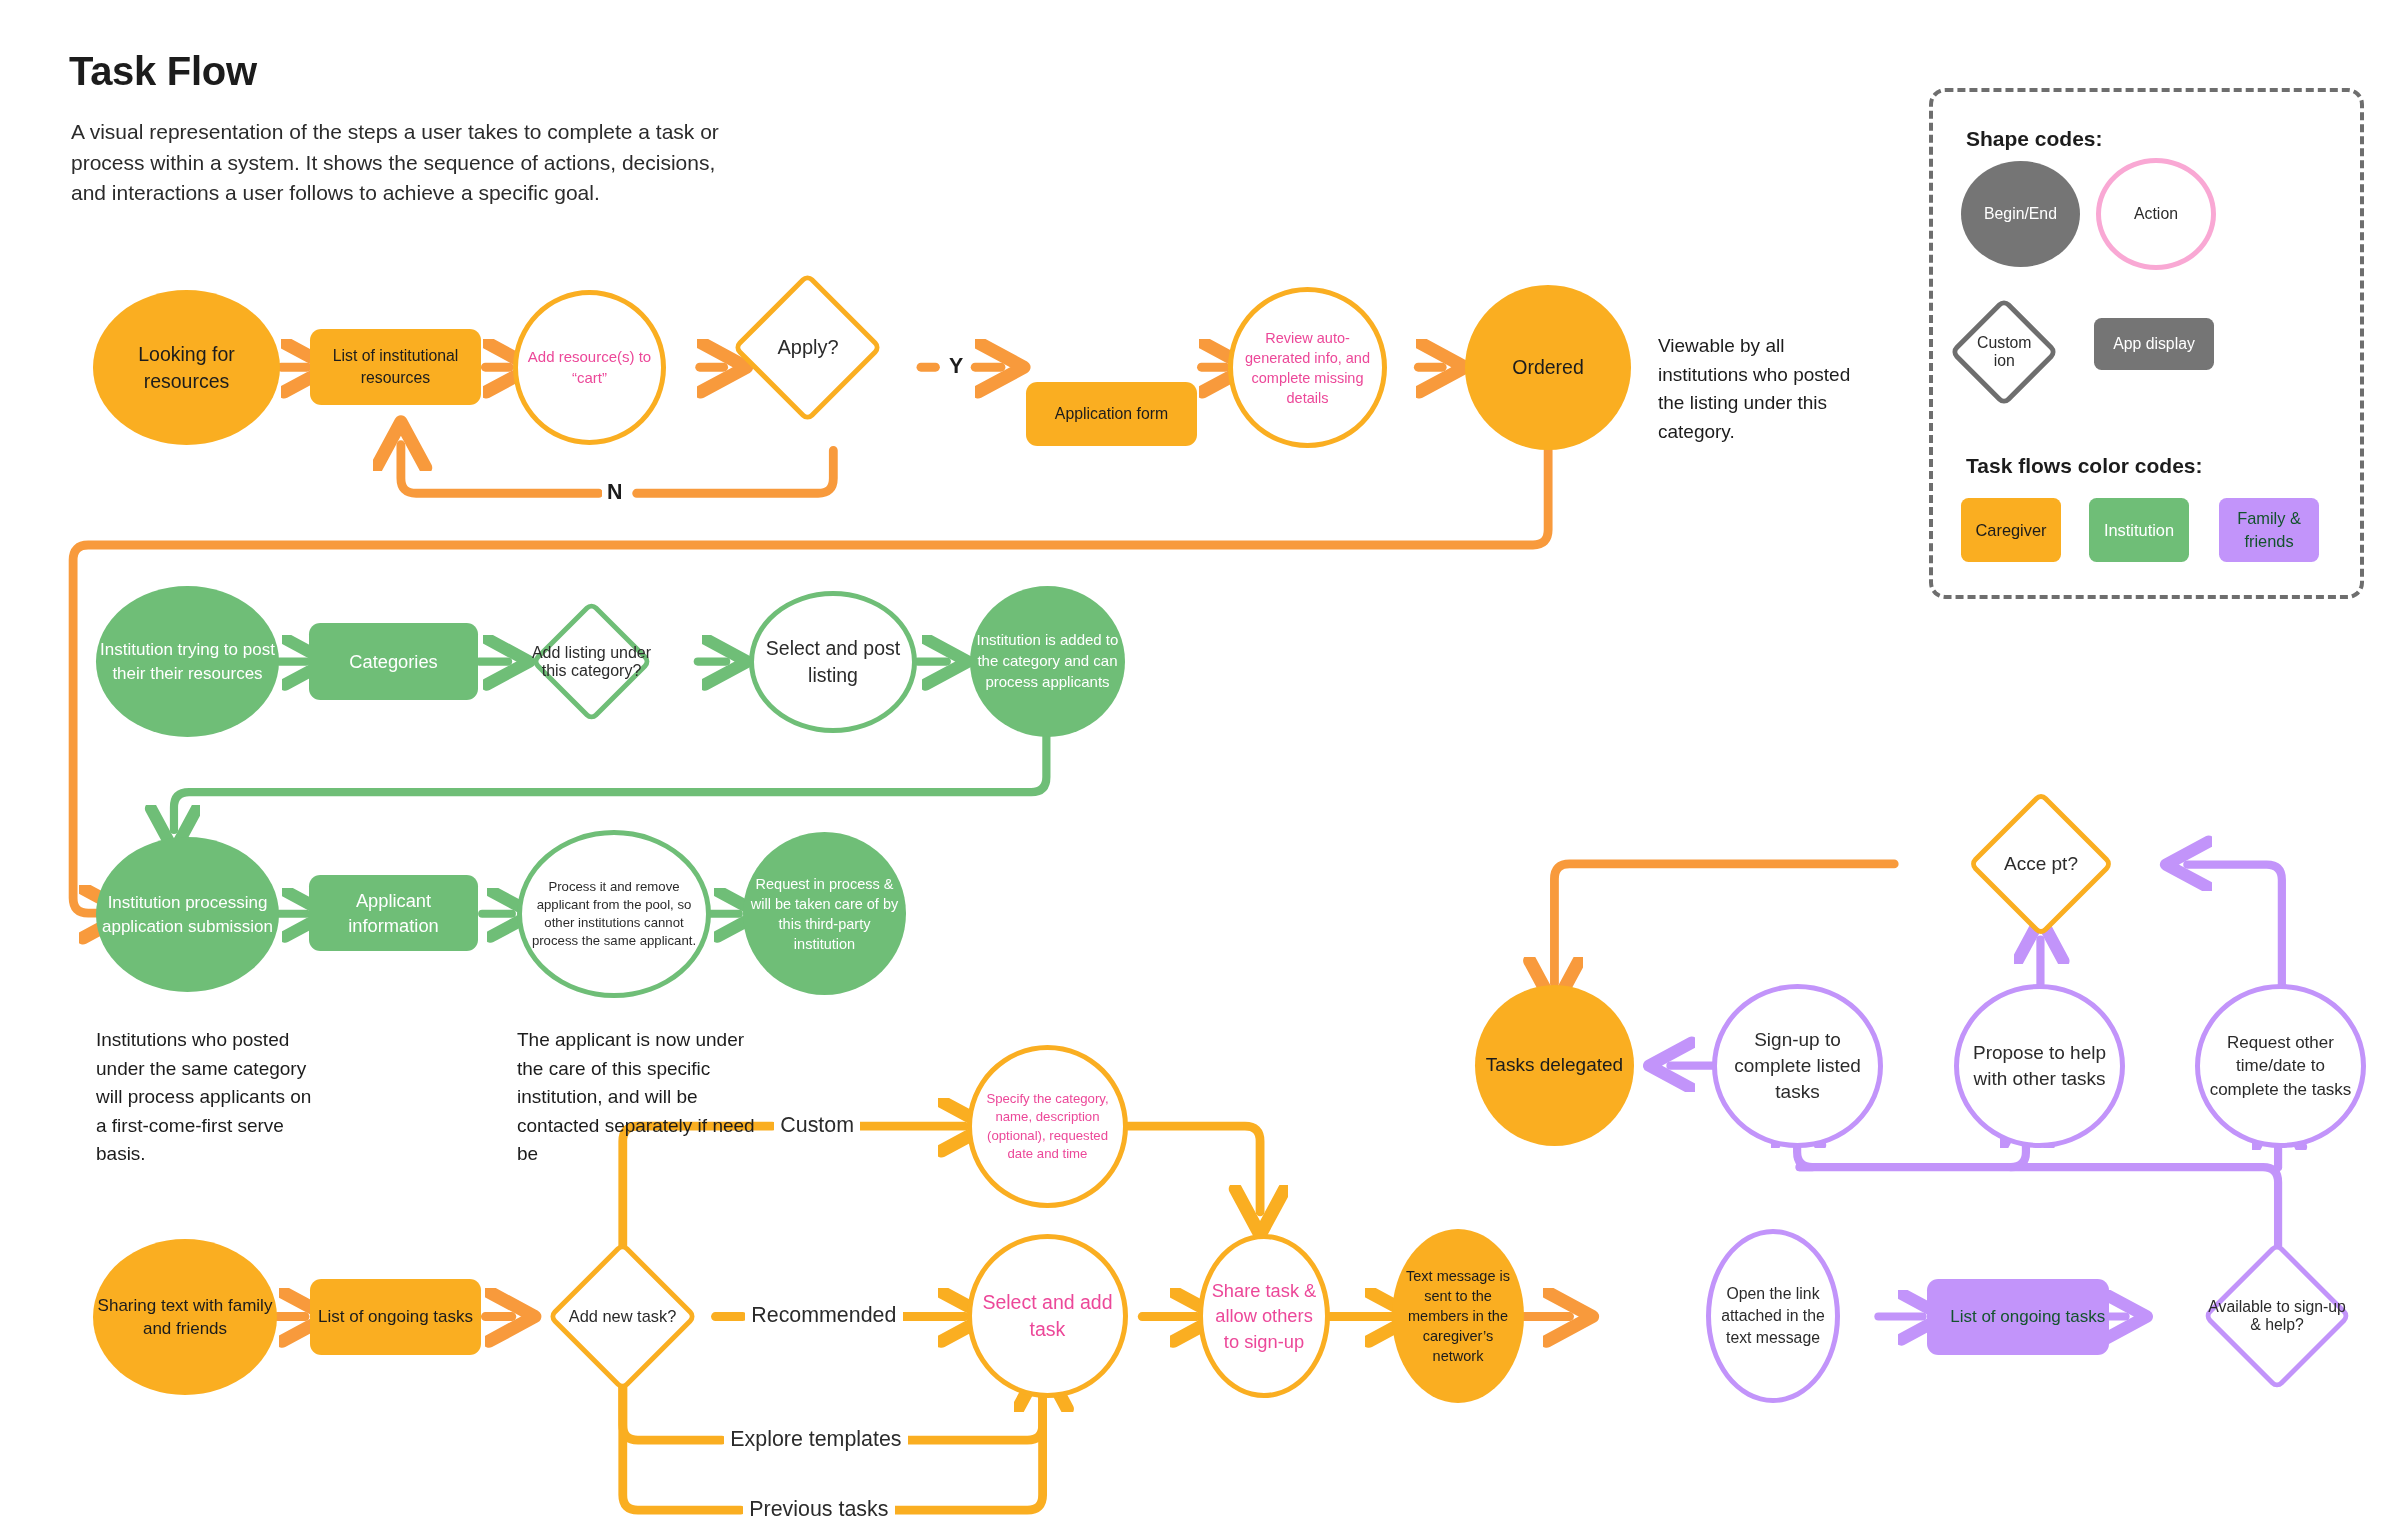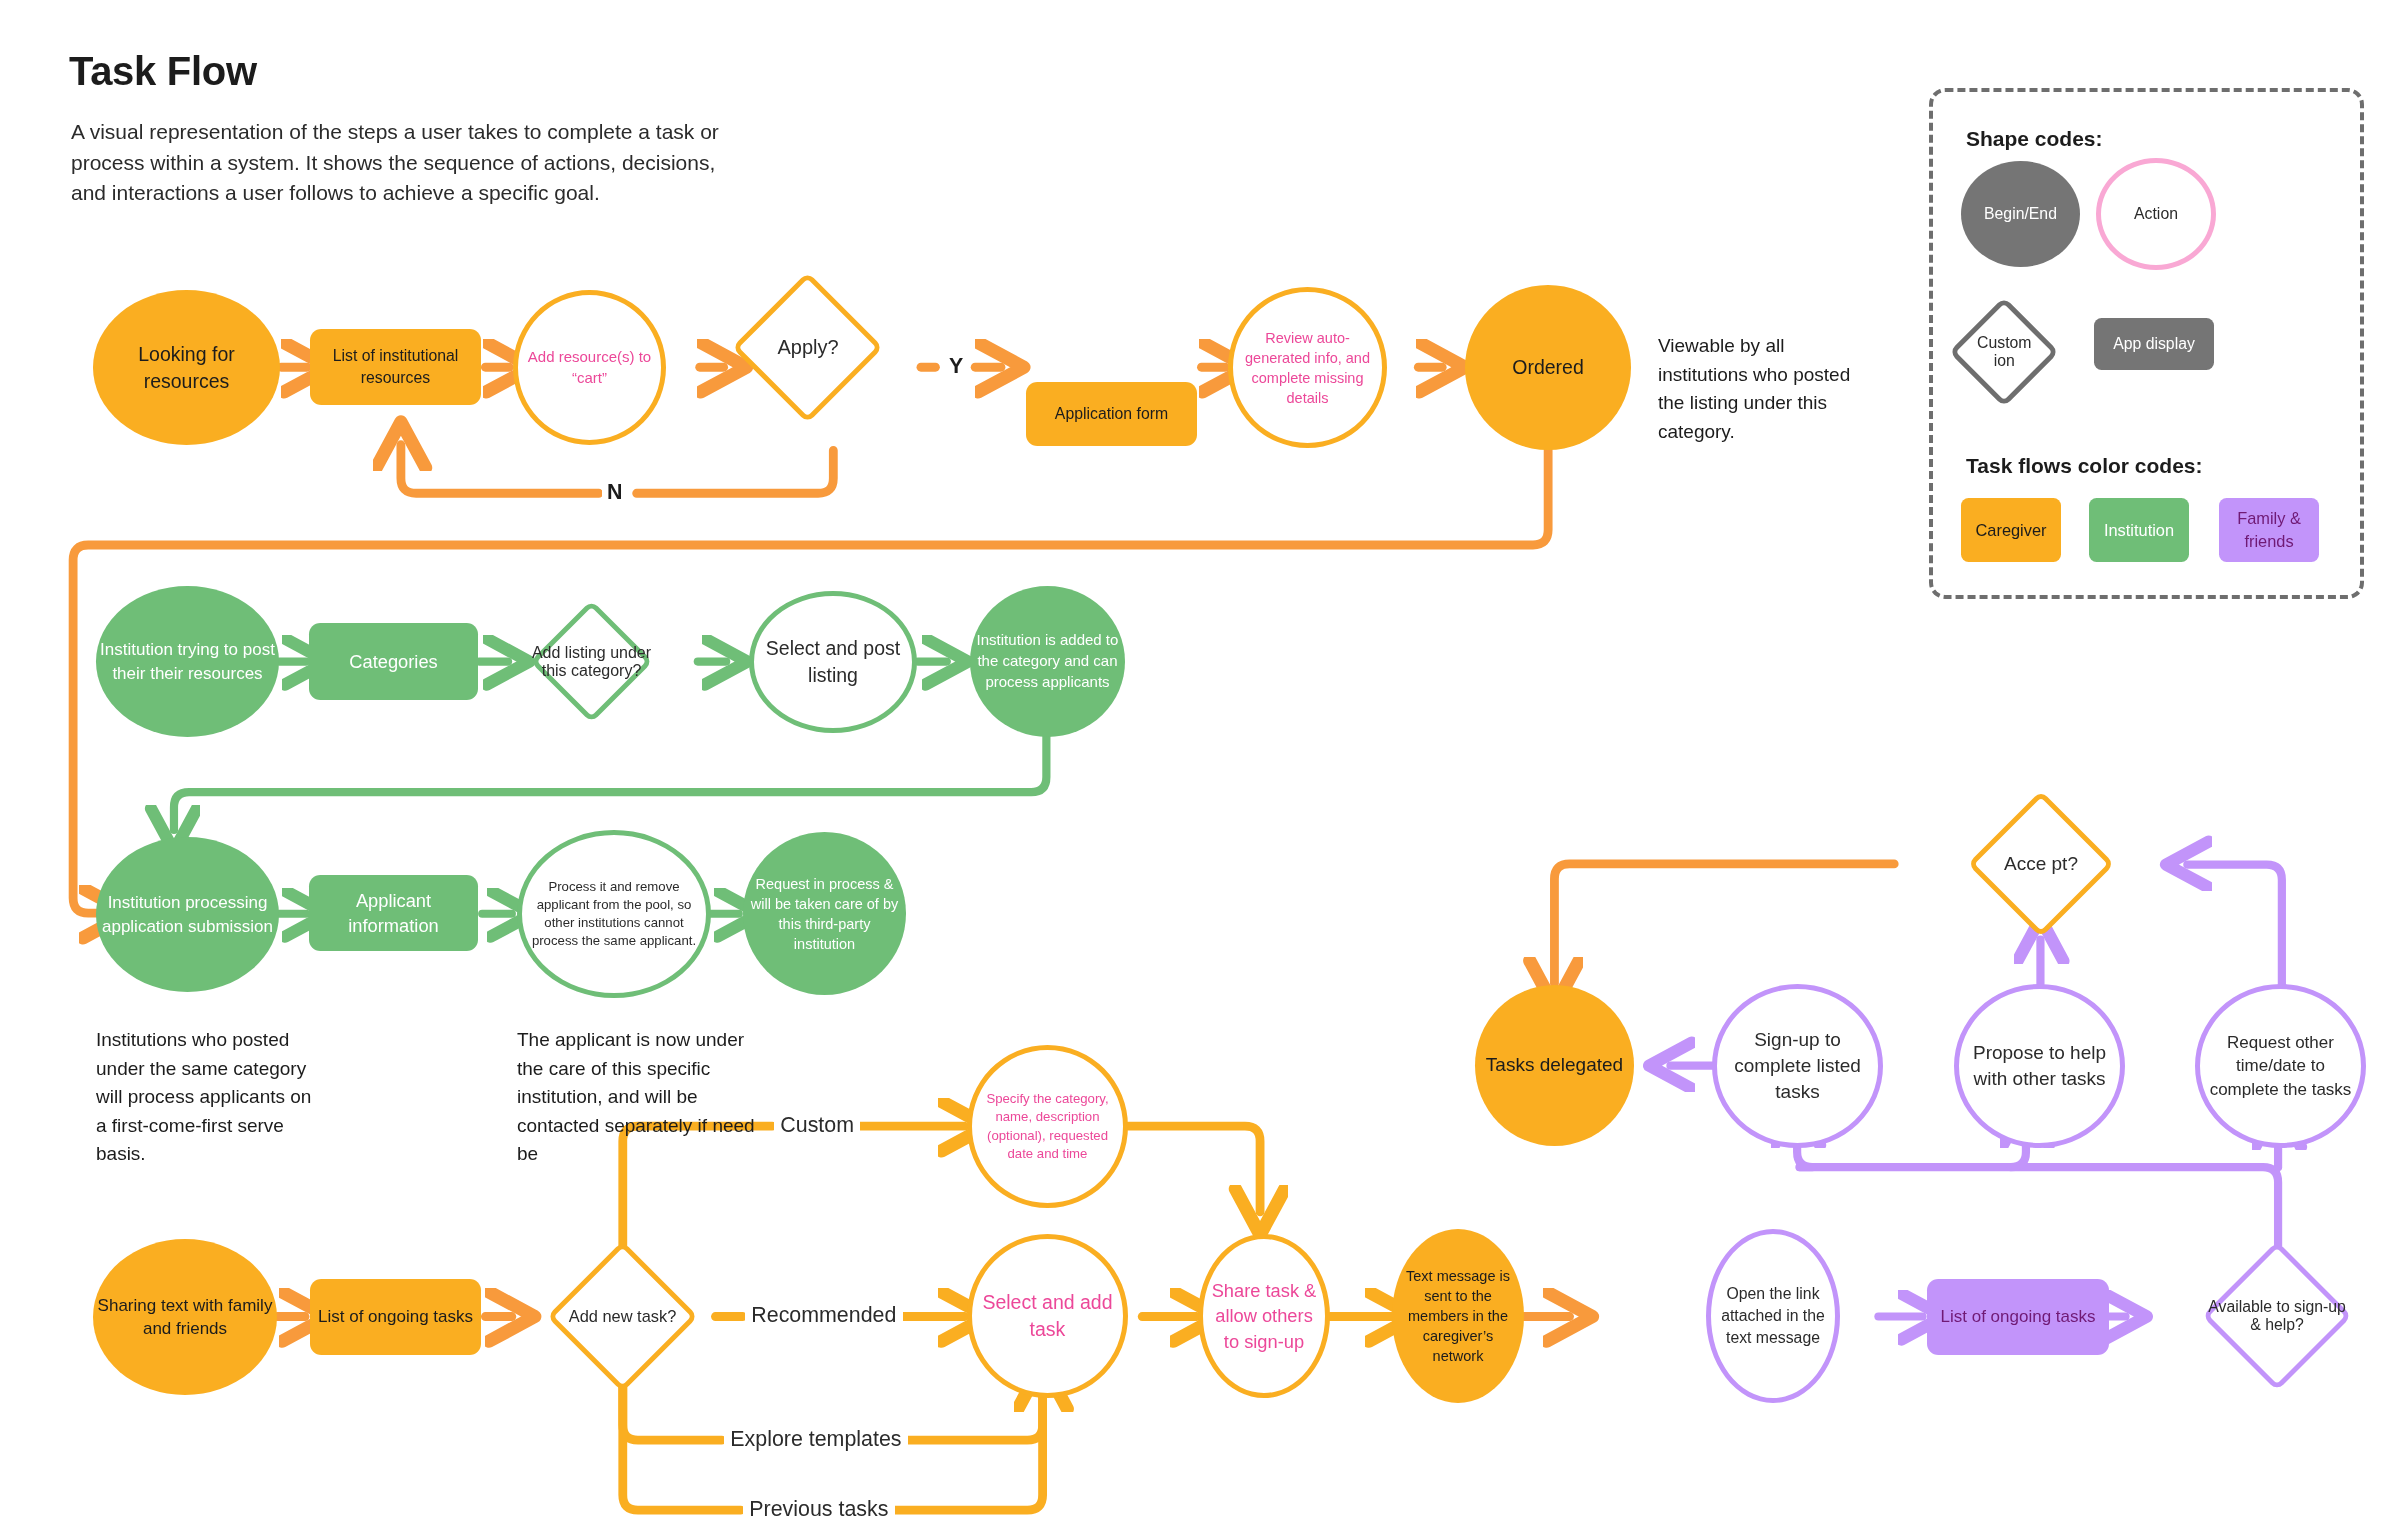--- a/index.html
+++ b/index.html
@@ -19,21 +19,21 @@
   
   .node{position:absolute;display:flex;align-items:center;justify-content:center;text-align:center;box-sizing:border-box;}
   .node span{display:block;line-height:1.38;padding:0 3.8px;}
 
   .ellipse{border-radius:50%;}
   .rect{border-radius:11.3px;}
 
   
   .f-orange{background:#FAAE21;color:#1c1c1c;}
   .f-green{background:#6FBE77;color:#ffffff;}
-  .f-purple{background:#C294FA;color:#701a75;}
+  .f-purple{background:#C294FA;color:#14532d;justify-content:flex-end;}
   .f-grey{background:#757575;color:#ffffff;}
 
   
   .o-orange{background:#fff;border:5.7px solid #FAAE21;color:#ec4899;}
   .o-green{background:#fff;border:5px solid #6FBE77;color:#2b2b2b;}
   .o-purple{background:#fff;border:5px solid #C294FA;color:#2b2b2b;}
   .o-grey{background:#fff;border:5px solid #f9a8d4;color:#2b2b2b;}
 
   
   .diamond{position:absolute;}

